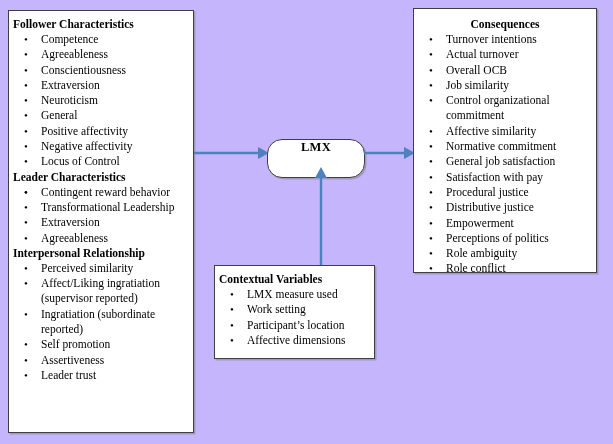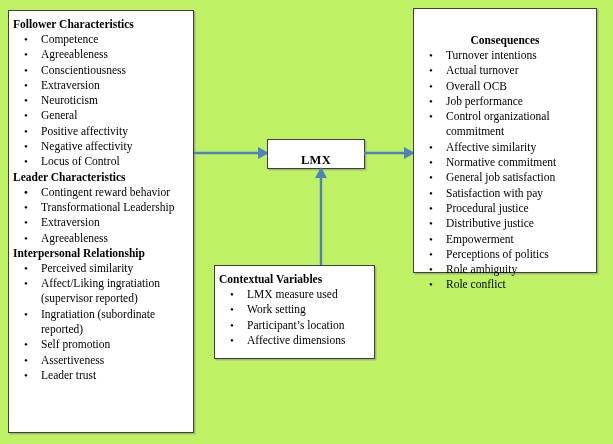--- a/index.html
+++ b/index.html
@@ -4,21 +4,21 @@
 <style>
   html, body {
     margin: 0;
     padding: 0;
     background: #ffffff;
   }
   #canvas {
     position: relative;
     width: 613px;
     height: 444px;
-    background: #bef264;
+    background: #c4b5fd;
     font-family: "Liberation Serif", "DejaVu Serif", serif;
     overflow: hidden;
   }
 
   .box {
     position: absolute;
     box-sizing: border-box;
     background: #ffffff;
     border: 1px solid #3f3f3f;
     box-shadow: 1.5px 1.5px 0 rgba(120,120,120,0.45);
@@ -65,32 +65,33 @@
   }
   #left-box .group { margin-bottom: 0; }
   #left-box .group.spaced { }
 
   
   #right-box {
     left: 413px;
     top: 8px;
     width: 184px;
     height: 265px;
-    padding: 24px 4px 4px 4px;
+    padding: 8px 4px 4px 4px;
   }
 
   
   #lmx-box {
     left: 267px;
     top: 139px;
     width: 98px;
-    height: 30px;
+    height: 39px;
     display: flex;
-    align-items: flex-end;
+    align-items: flex-start;
     justify-content: center;
+    border-radius: 15px;
   }
   #lmx-box .box-title { font-size: 12.5px; letter-spacing: 0.3px; }
 
   
   #contextual-box {
     left: 214px;
     top: 265px;
     width: 161px;
     height: 94px;
     padding: 6px 4px 1px 4px;
@@ -187,21 +188,21 @@
       <li><span class="bullet">•</span><span>Affective dimensions</span></li>
     </ul>
   </div>
 
   <div class="box" id="right-box">
     <div class="box-title center">Consequences</div>
     <ul class="items">
       <li><span class="bullet">•</span><span>Turnover intentions</span></li>
       <li><span class="bullet">•</span><span>Actual turnover</span></li>
       <li><span class="bullet">•</span><span>Overall OCB</span></li>
-      <li><span class="bullet">•</span><span>Job performance</span></li>
+      <li><span class="bullet">•</span><span>Job similarity</span></li>
       <li><span class="bullet">•</span><span>Control organizational commitment</span></li>
       <li><span class="bullet">•</span><span>Affective similarity</span></li>
       <li><span class="bullet">•</span><span>Normative commitment</span></li>
       <li><span class="bullet">•</span><span>General job satisfaction</span></li>
       <li><span class="bullet">•</span><span>Satisfaction with pay</span></li>
       <li><span class="bullet">•</span><span>Procedural justice</span></li>
       <li><span class="bullet">•</span><span>Distributive justice</span></li>
       <li><span class="bullet">•</span><span>Empowerment</span></li>
       <li><span class="bullet">•</span><span>Perceptions of politics</span></li>
       <li><span class="bullet">•</span><span>Role ambiguity</span></li>

